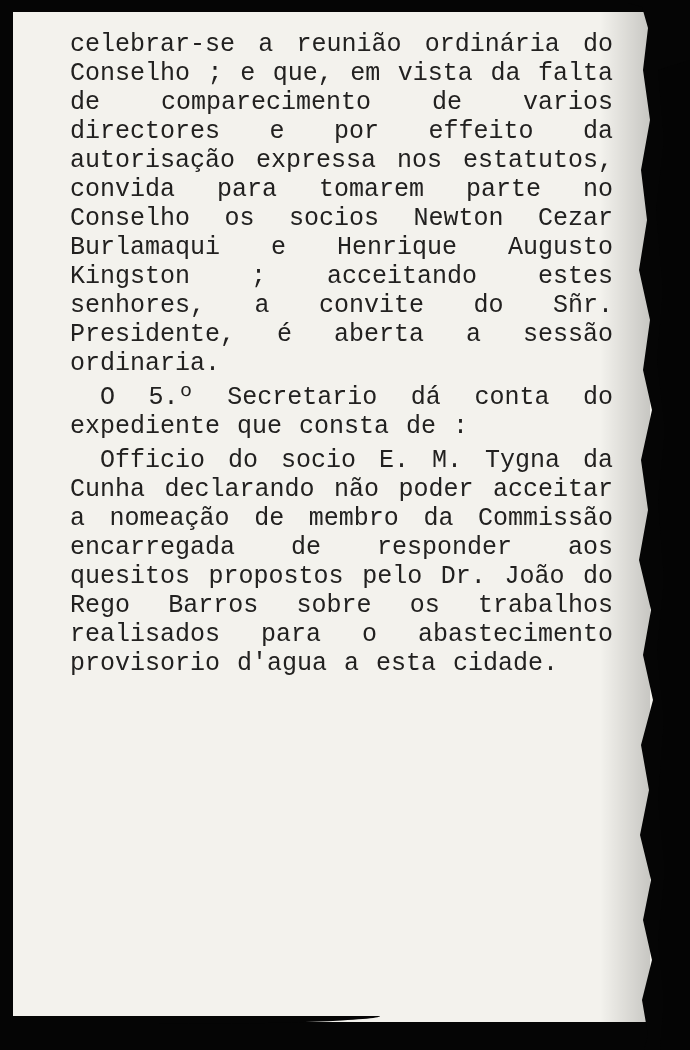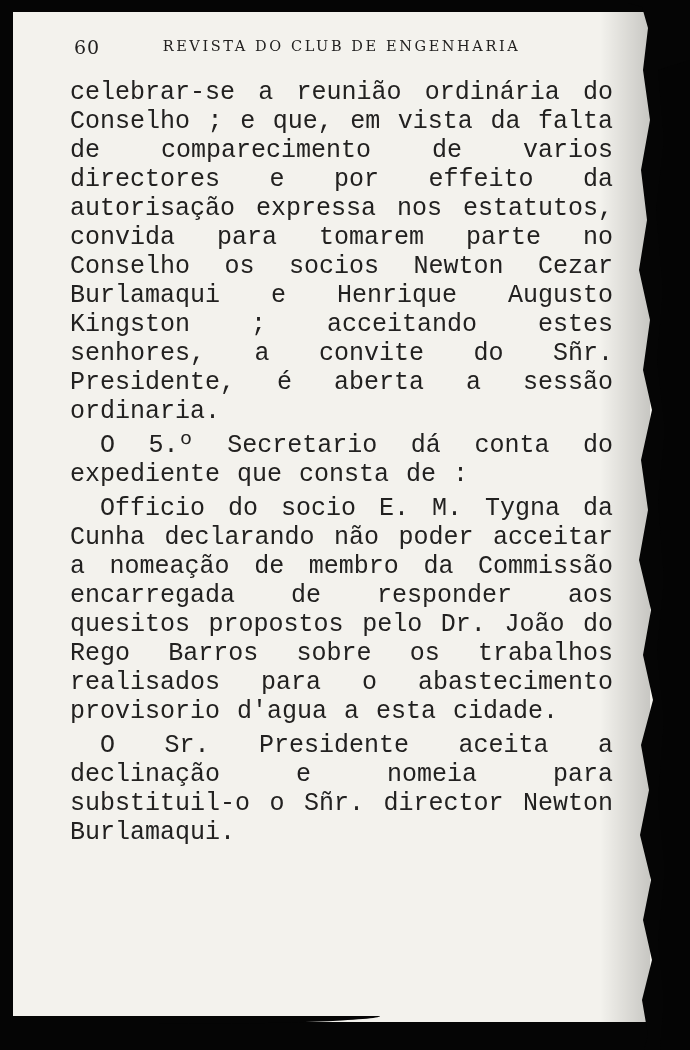--- a/index.html
+++ b/index.html
@@ -103,34 +103,29 @@
   }
 </style>
 </head>
 <body>
 
 <div class="stage">
 
   <div class="gutter-shadow"></div>
 
   <div class="content">
-    <div class="header-row">
-      <span class="page-num">60</span>
-      <span class="journal-title">REVISTA DO CLUB DE ENGENHARIA</span>
-    </div>
 
     <p class="para no-indent">celebrar-se a reunião ordinária do Conselho ; e que, em vista da falta de comparecimento de varios directores e por effeito da autorisação expressa nos estatutos, convida para tomarem parte no Conselho os socios Newton Cezar Burlamaqui e Henrique Augusto Kingston ; acceitando estes senhores, a convite do Sñr. Presidente, é aberta a sessão ordinaria.</p>
 
     <p class="para">O 5.º Secretario dá conta do expediente que consta de :</p>
 
     <p class="para">Officio do socio E. M. Tygna da Cunha declarando não poder acceitar a nomeação de membro da Commissão encarregada de responder aos quesitos propostos pelo Dr. João do Rego Barros sobre os trabalhos realisados para o abastecimento provisorio d'agua a esta cidade.</p>
 
 
 
-    <p class="para">O Sr. Presidente aceita a declinação e nomeia para substituil-o o Sñr. director Newton Burlamaqui.</p>
 
   </div>
 
   <div class="edge-top"></div>
   <div class="edge-left"></div>
   <div class="edge-bottom"></div>
 
   <svg class="edge-right-svg" viewBox="0 0 62 1050" preserveAspectRatio="none">
     <path fill="#050505" d="
       M62,0 L-10,0 L14,7 L20,28 L15,70 L22,120 L13,170 L19,220

